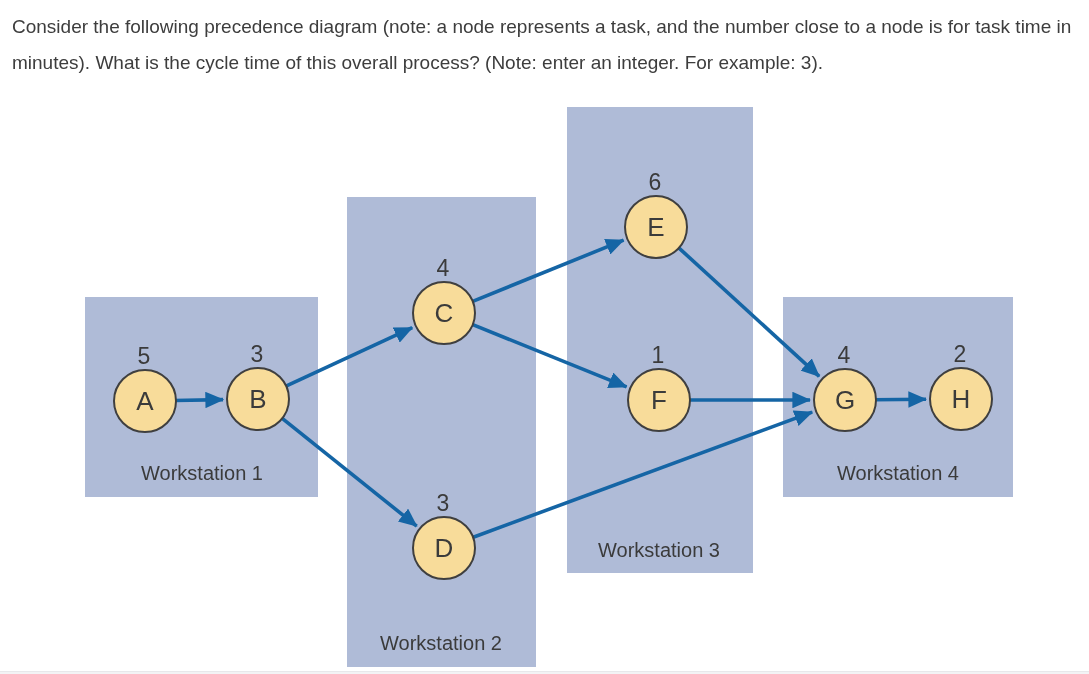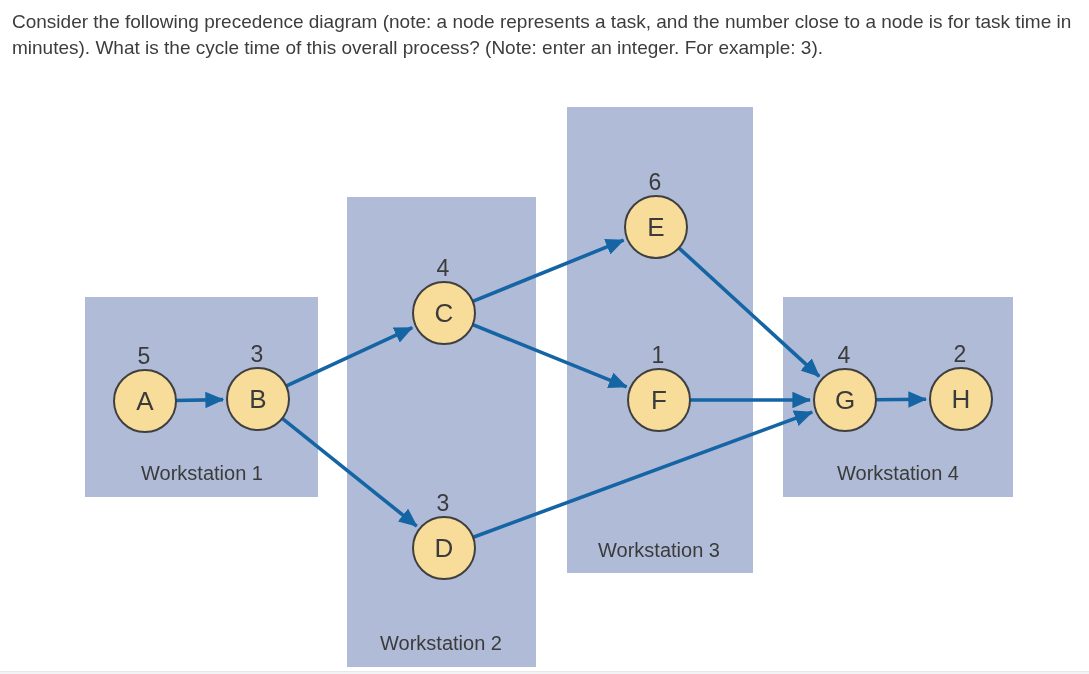--- a/index.html
+++ b/index.html
@@ -9,21 +9,21 @@
     height: 674px;
     background: #ffffff;
     overflow: hidden;
     font-family: "Liberation Sans", sans-serif;
   }
   .question {
     margin: 0;
     padding: 9px 14px 0 12px;
     max-width: 1066px;
     font-size: 19px;
-    line-height: 26px;
+    line-height: 36px;
     color: #3d3d3d;
   }
   .diagram-svg {
     position: absolute;
     left: 0;
     top: 0;
   }
   .diagram-svg text {
     font-family: "Liberation Sans", sans-serif;
   }

